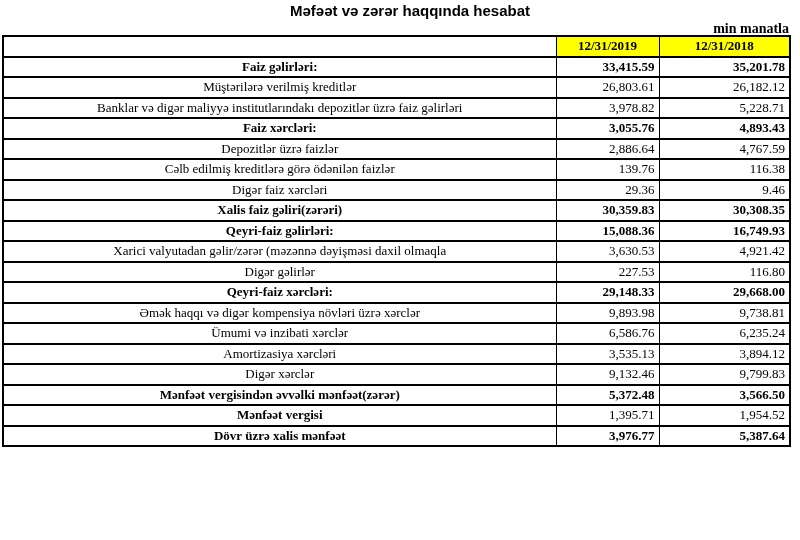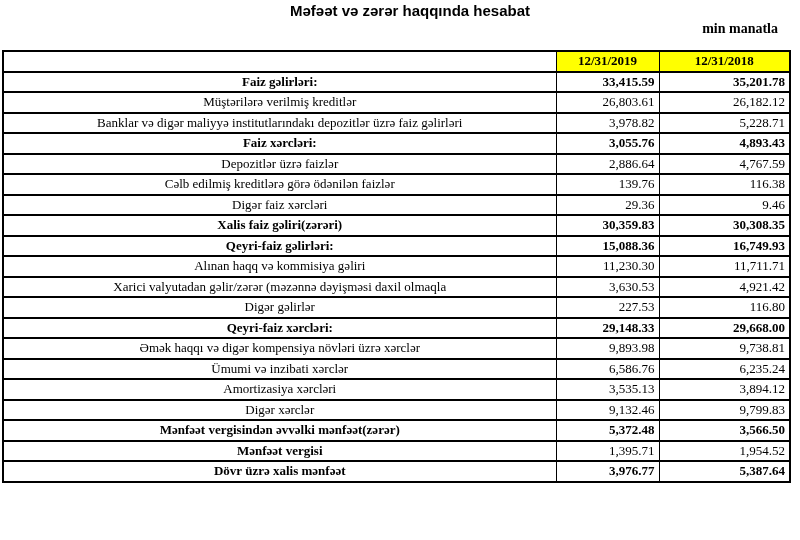--- a/index.html
+++ b/index.html
@@ -21,28 +21,28 @@
     left: 10px;
     width: 100%;
     text-align: center;
     font-family: "Liberation Sans", sans-serif;
     font-weight: bold;
     font-size: 15px;
   }
   .unit-note {
     position: absolute;
     top: 21px;
-    right: 22px;
+    right: 11px;
     font-family: "Liberation Serif", serif;
     font-weight: bold;
     font-size: 14px;
   }
   table.report {
     position: absolute;
-    top: 50px;
+    top: 35px;
     left: 2px;
     width: 787px;
     border-collapse: collapse;
     table-layout: fixed;
     border: 2px solid #000;
     padding-left: 20px;
   }
   table.report td {
     border-left: 1px solid #000;
     border-right: 1px solid #000;
@@ -129,25 +129,20 @@
         <td class="label-cell bold">Xalis faiz gəliri(zərəri)</td>
         <td class="num-cell bold">30,359.83</td>
         <td class="num-cell bold">30,308.35</td>
       </tr>
       <tr>
         <td class="label-cell bold">Qeyri-faiz gəlirləri:</td>
         <td class="num-cell bold">15,088.36</td>
         <td class="num-cell bold">16,749.93</td>
       </tr>
       <tr>
-        <td class="label-cell">Alınan haqq və kommisiya gəliri</td>
-        <td class="num-cell">11,230.30</td>
-        <td class="num-cell">11,711.71</td>
-      </tr>
-      <tr>
         <td class="label-cell">Xarici valyutadan gəlir/zərər (məzənnə dəyişməsi daxil olmaqla</td>
         <td class="num-cell">3,630.53</td>
         <td class="num-cell">4,921.42</td>
       </tr>
       <tr>
         <td class="label-cell">Digər gəlirlər</td>
         <td class="num-cell">227.53</td>
         <td class="num-cell">116.80</td>
       </tr>
       <tr>

